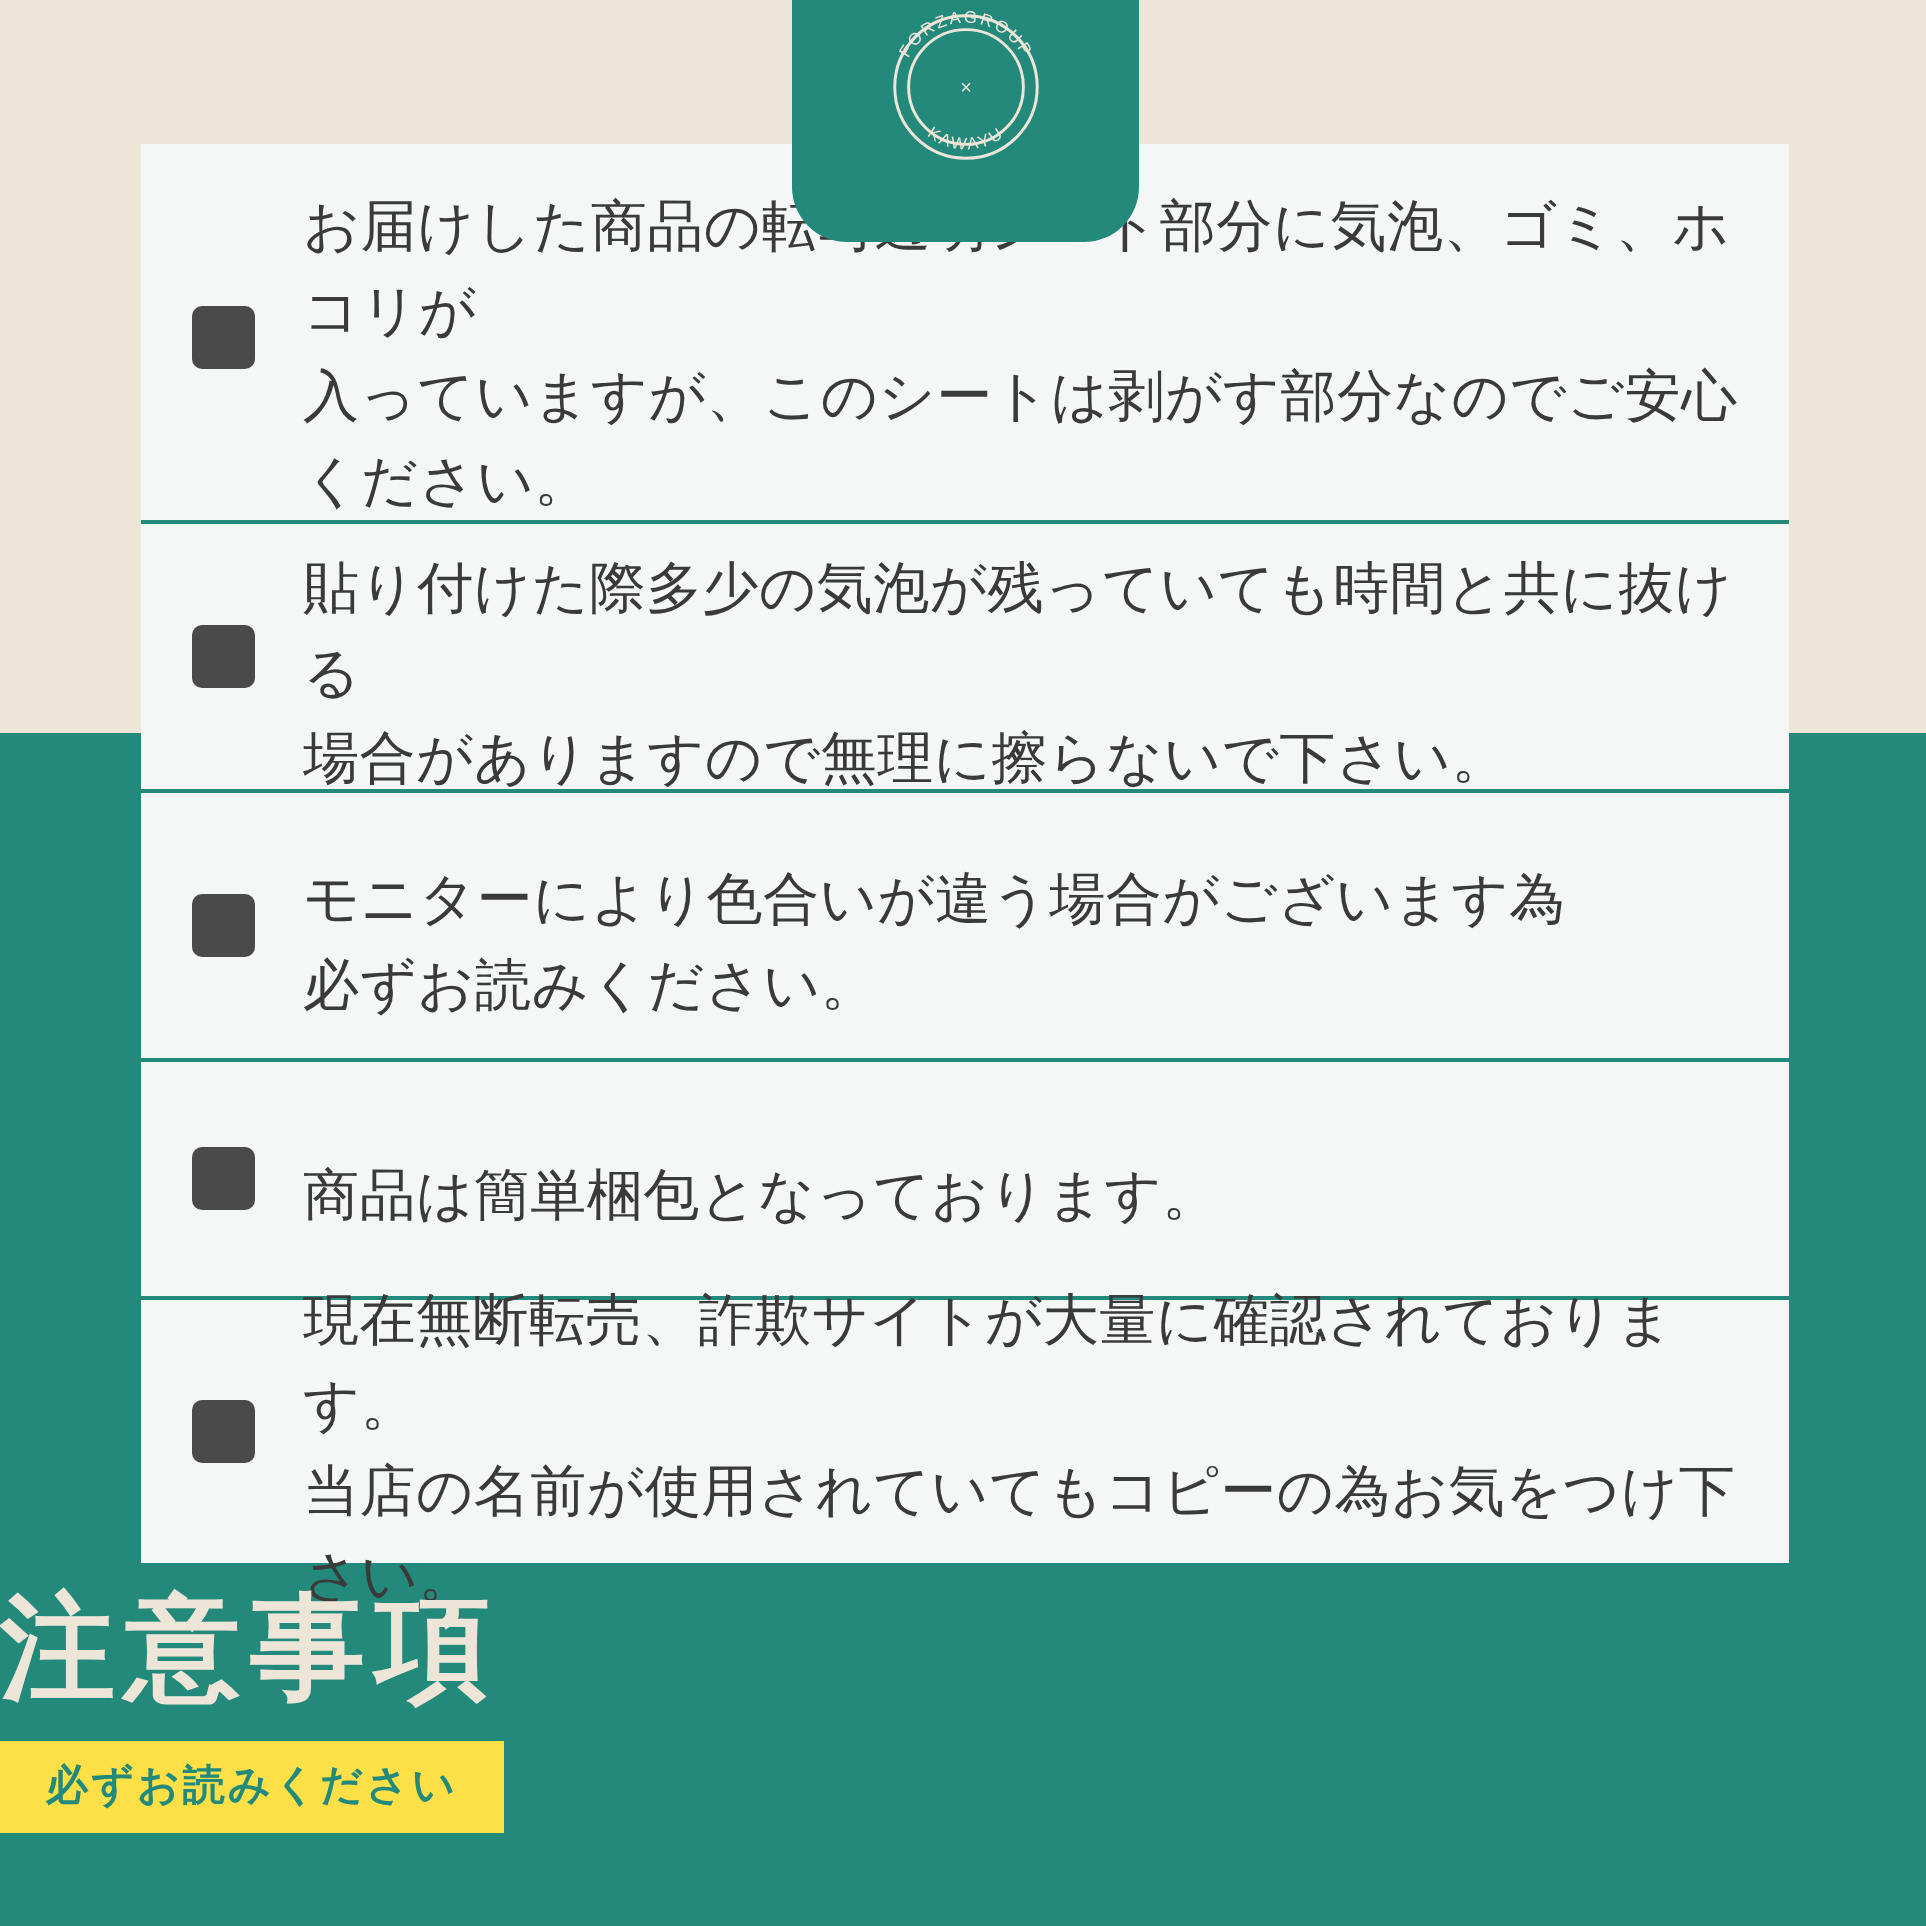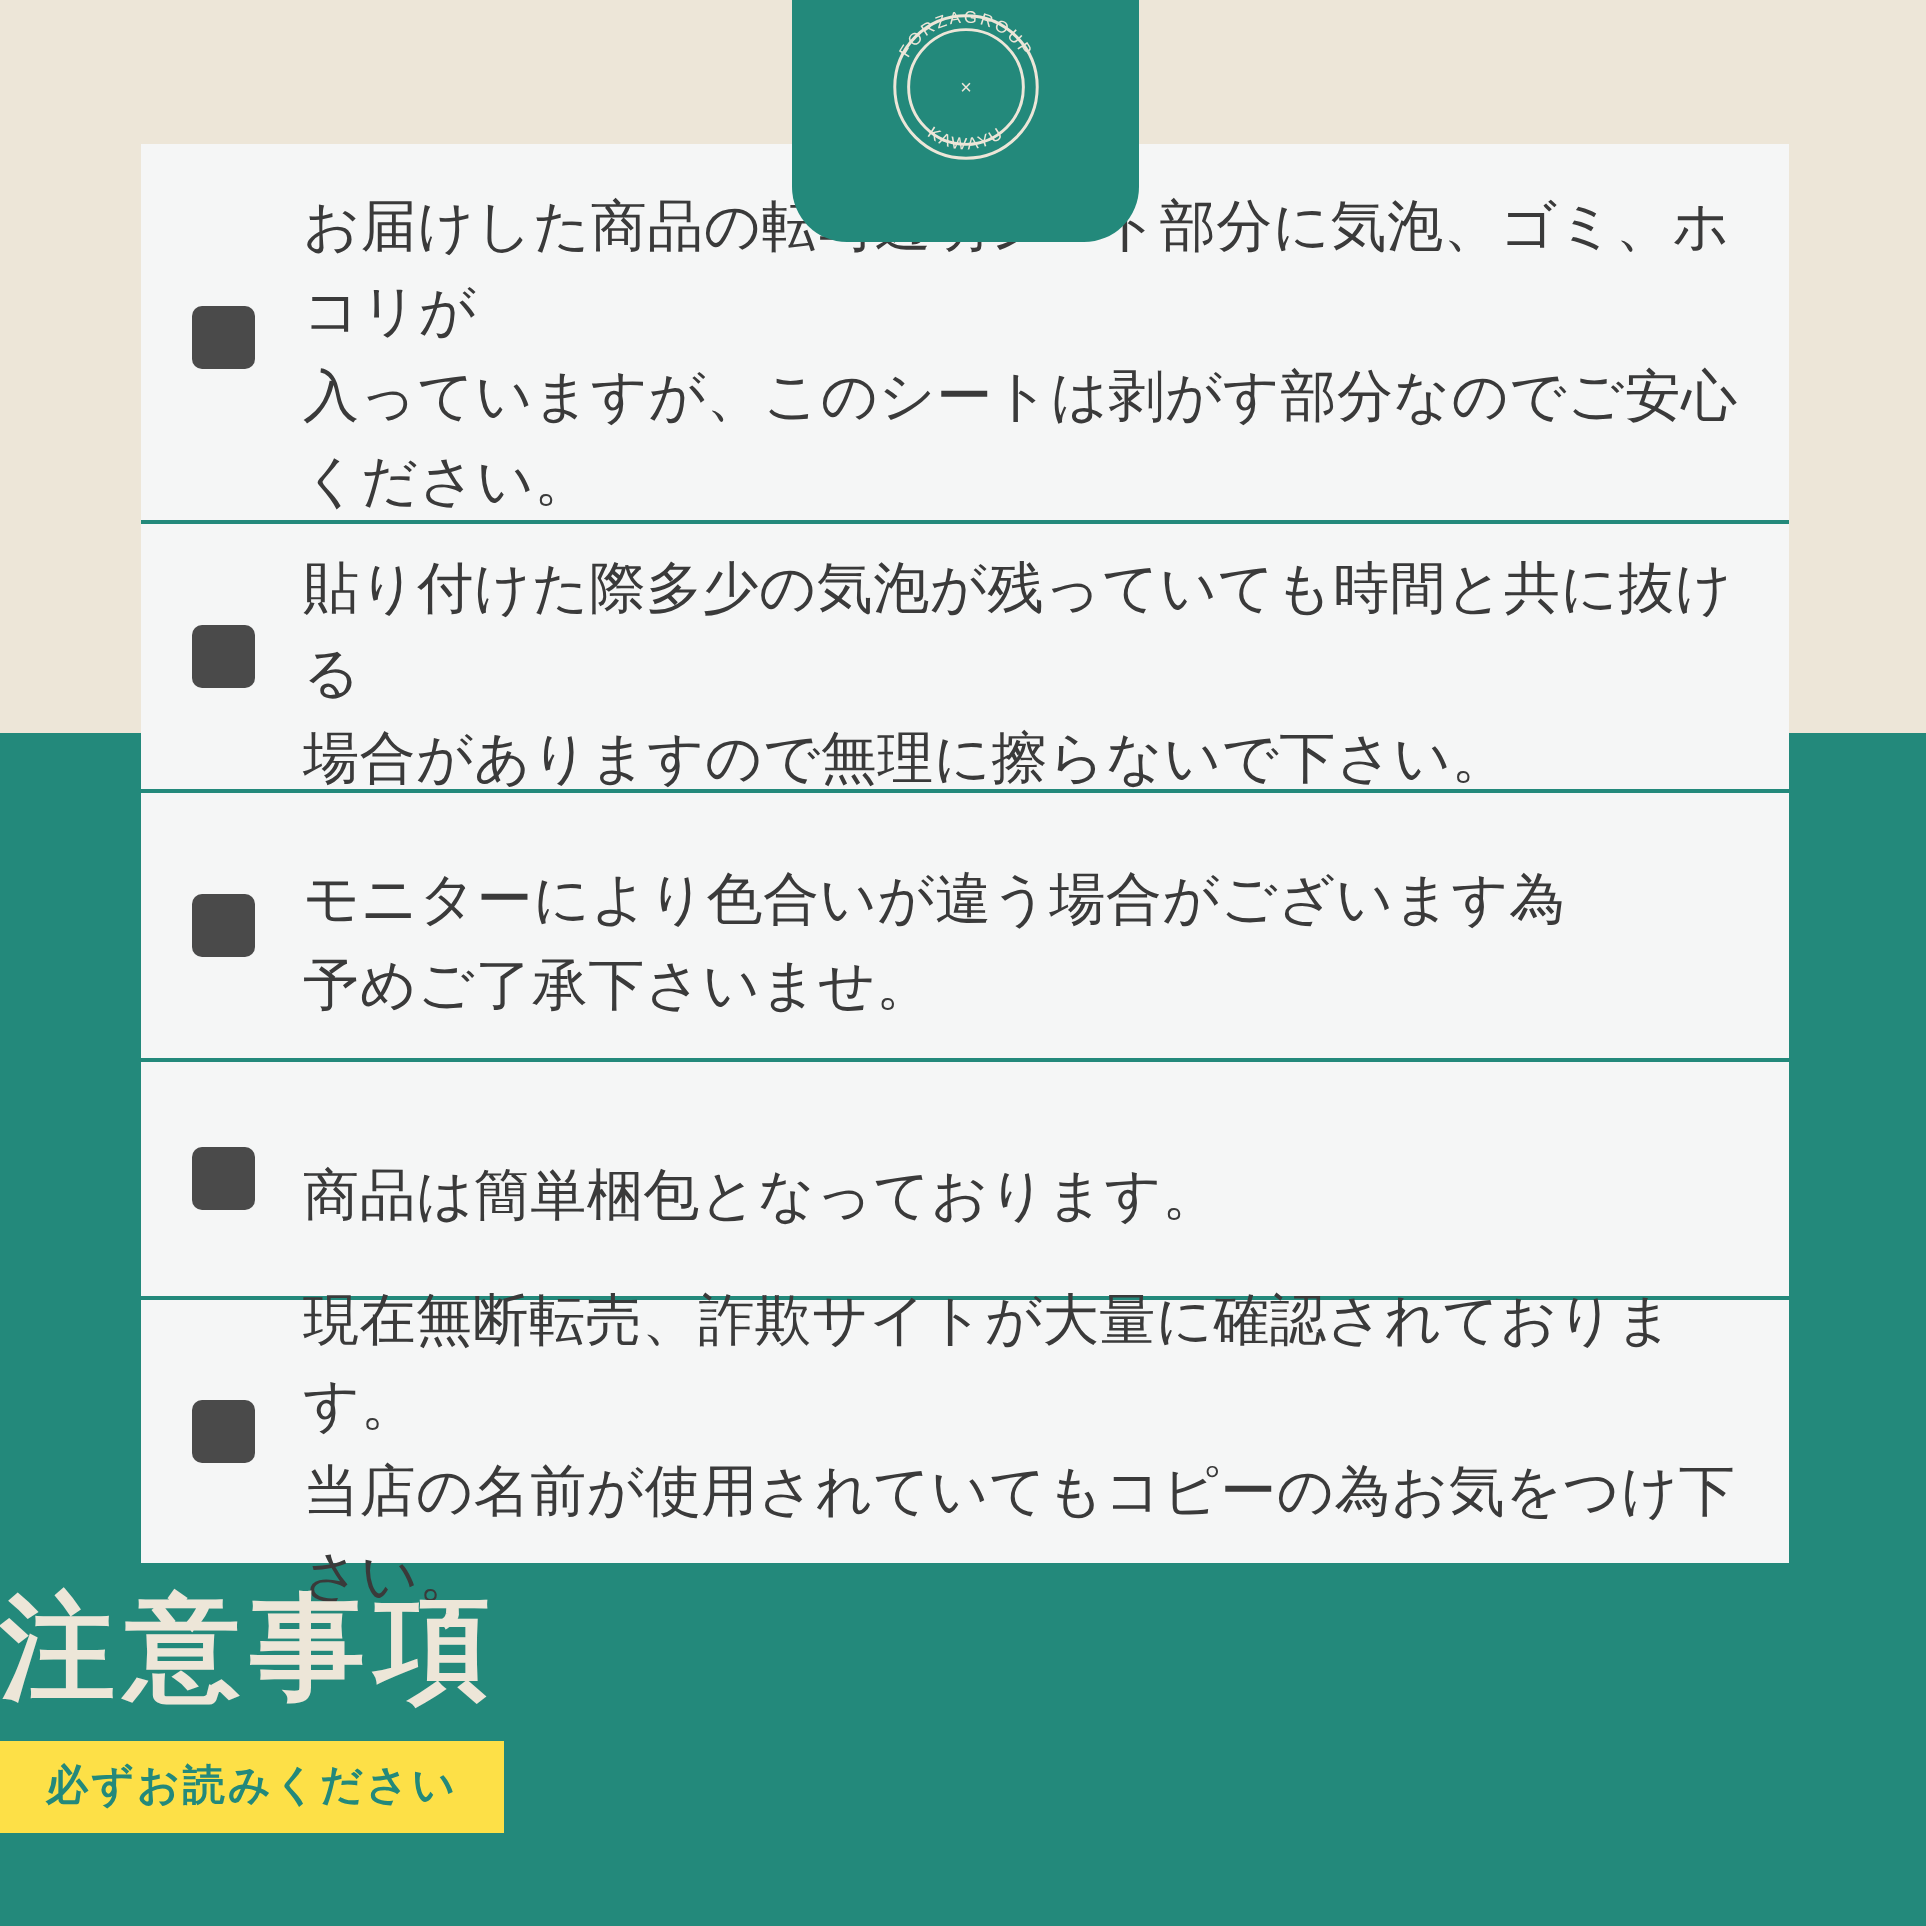--- a/index.html
+++ b/index.html
@@ -177,21 +177,21 @@
         <span class="bullet"></span>
         <div class="row-text">貼り付けた際多少の気泡が残っていても時間と共に抜ける
 場合がありますので無理に擦らないで下さい。</div>
       </div>
     </div>
 
     <div class="row row-3">
       <div class="row-inner">
         <span class="bullet"></span>
         <div class="row-text">モニターにより色合いが違う場合がございます為
-予めご了承下さいませ。</div>
+必ずお読みください。</div>
       </div>
     </div>
 
     <div class="row row-5">
       <div class="row-inner">
         <span class="bullet"></span>
         <div class="row-text">商品は簡単梱包となっております。</div>
       </div>
     </div>
 

